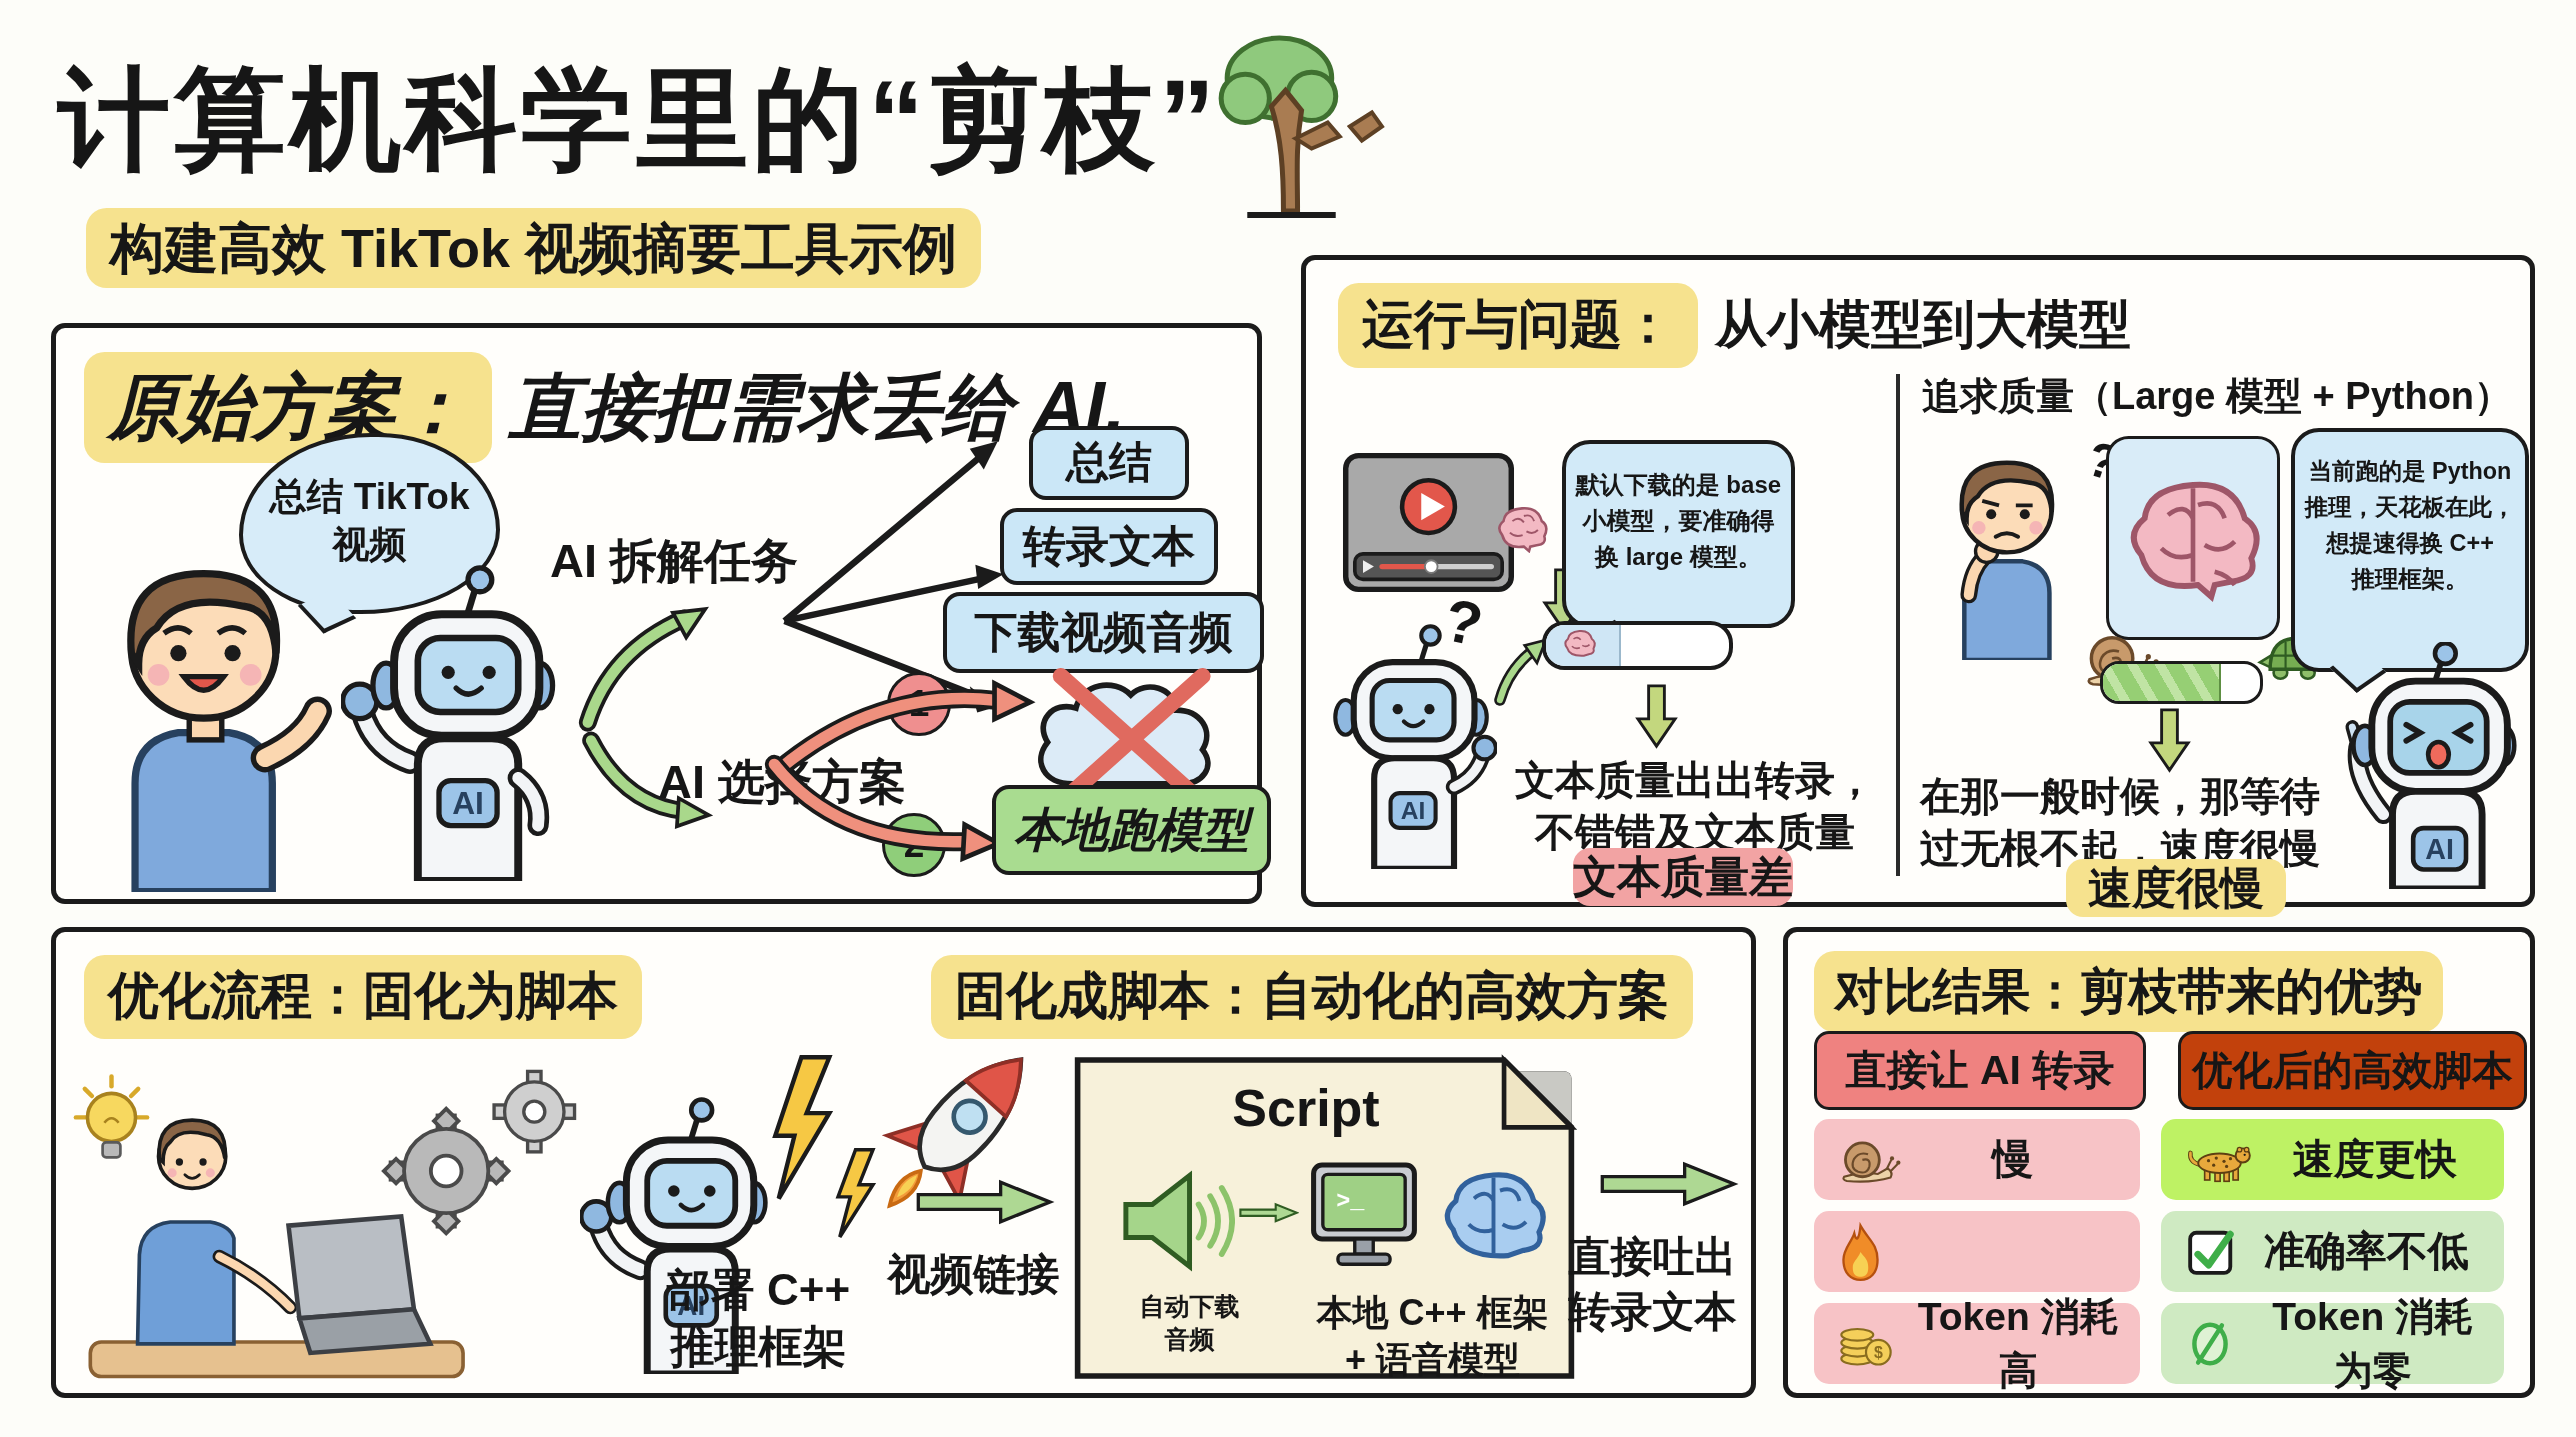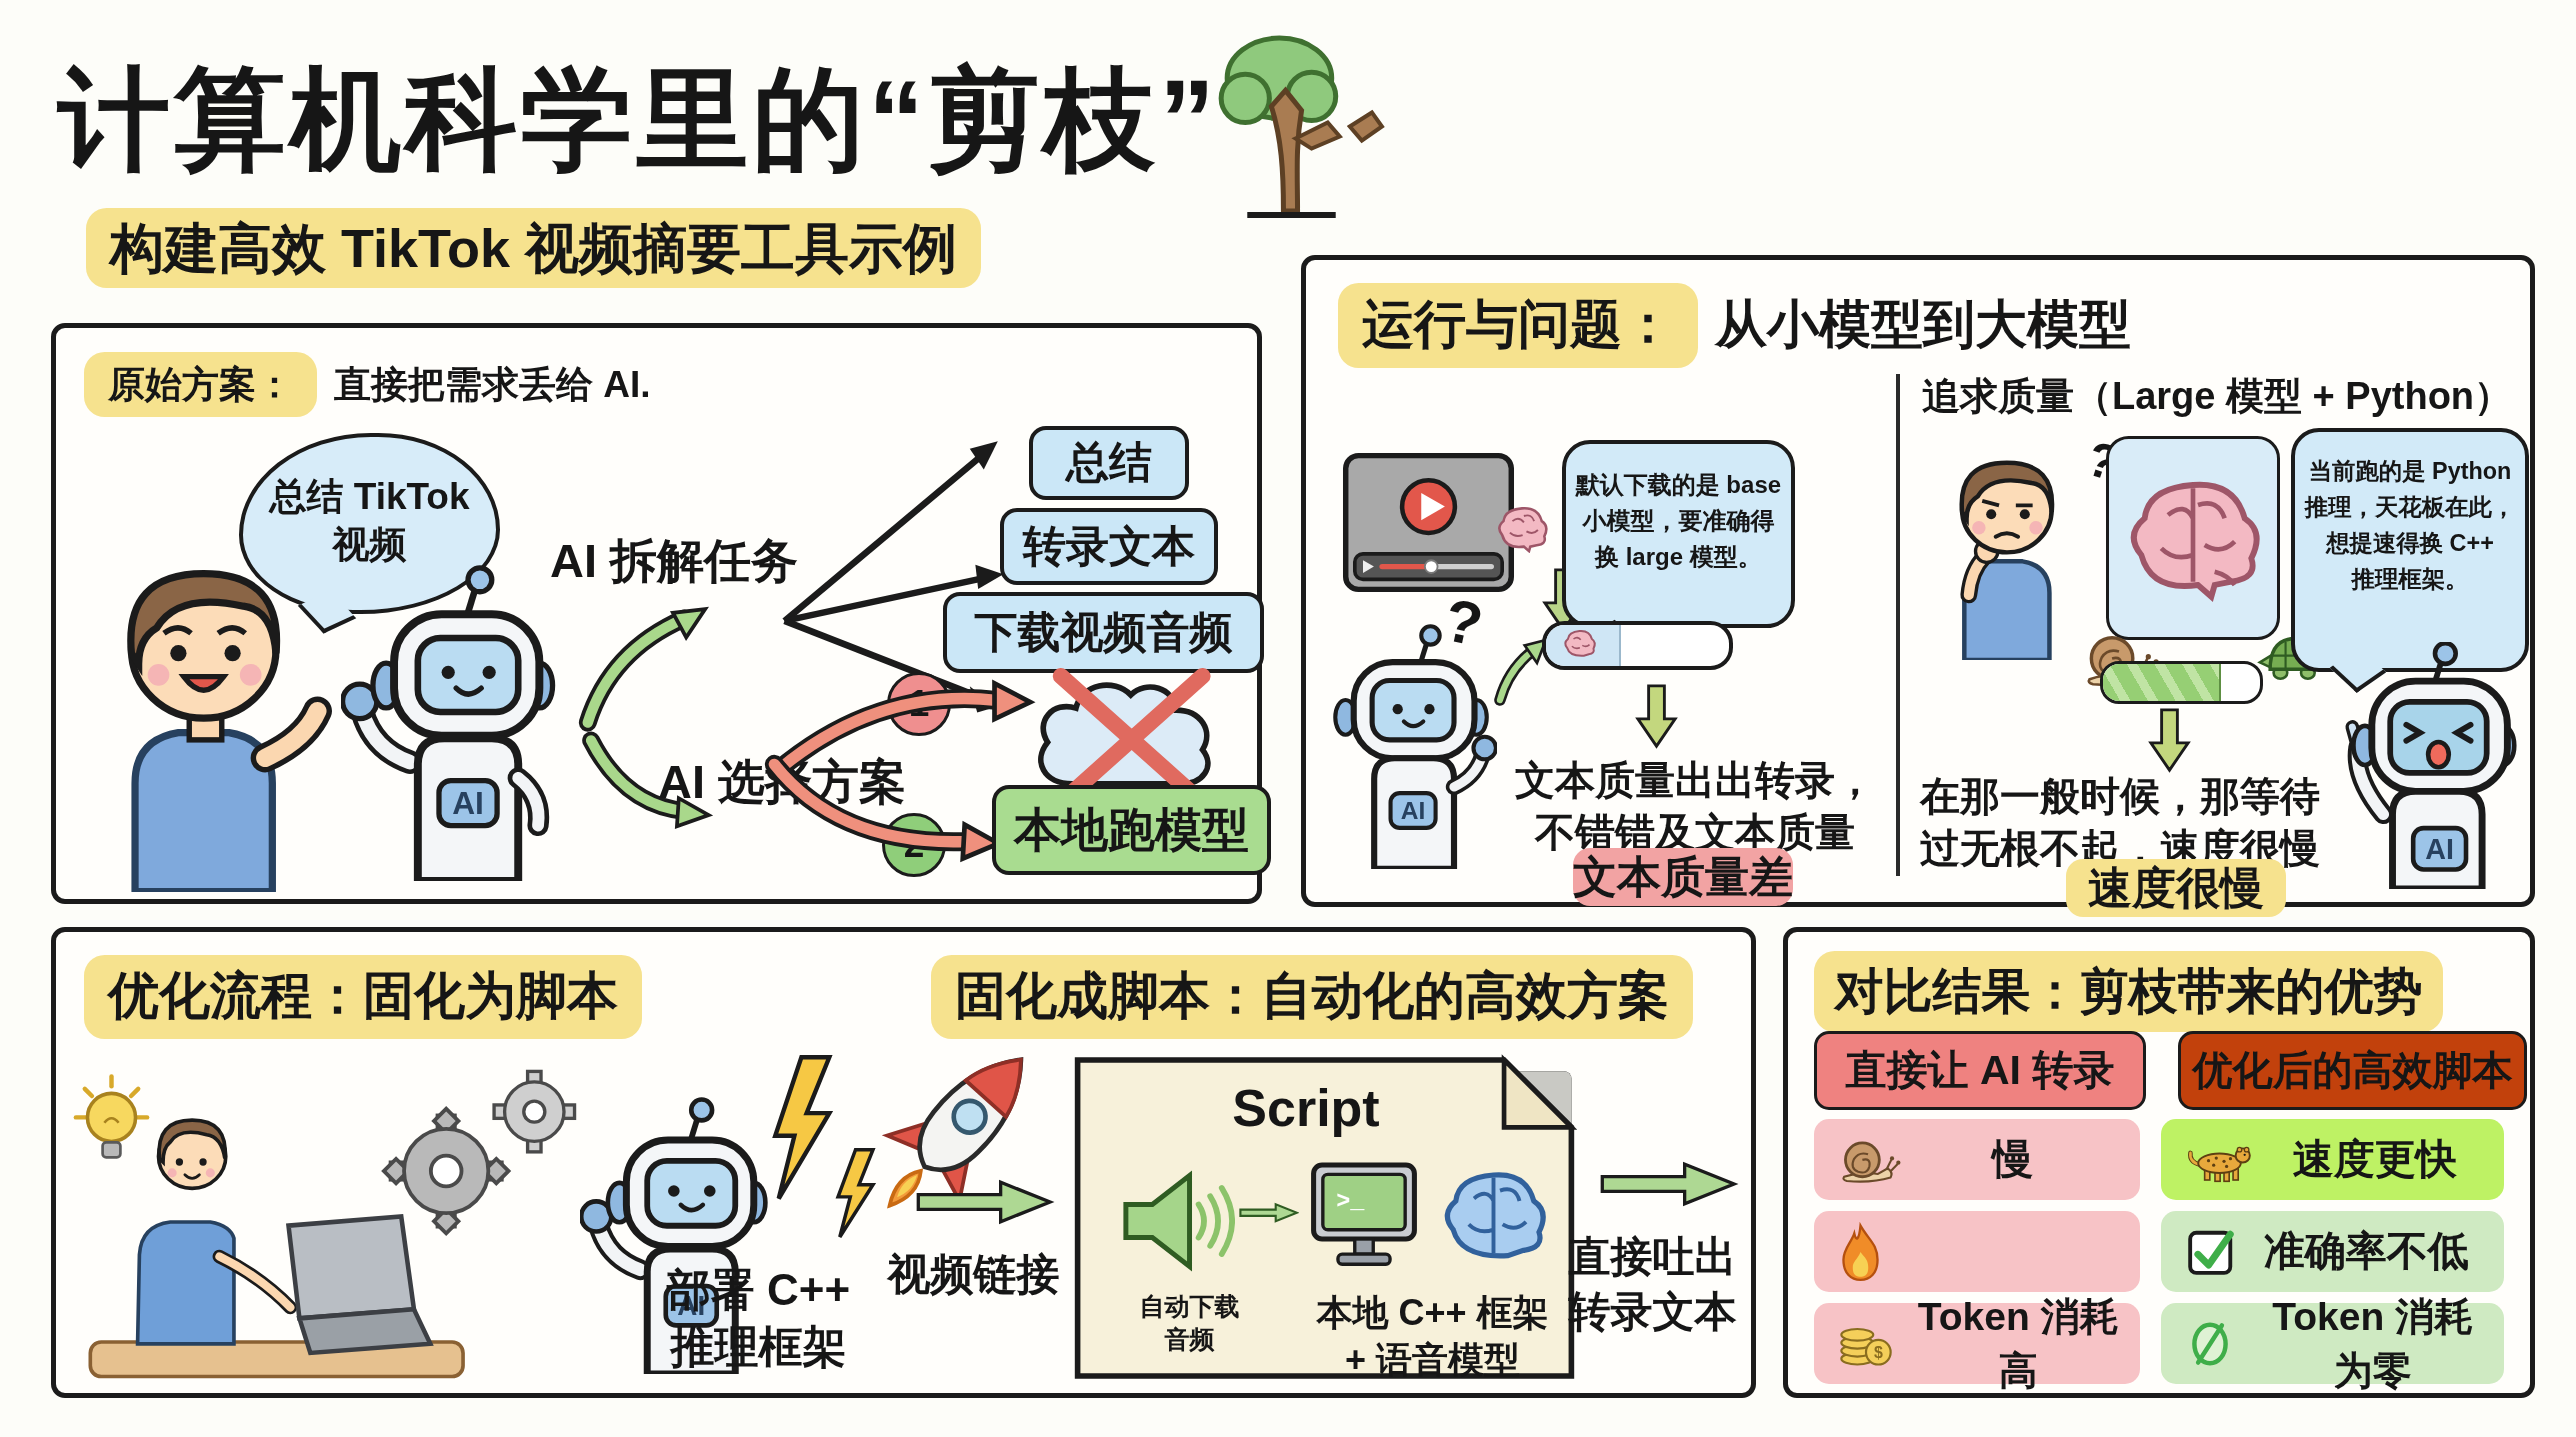--- a/index.html
+++ b/index.html
@@ -36,21 +36,21 @@
       <circle cx="60" cy="35" r="12" fill="#8fc97d" stroke="#3f7030" stroke-width="2.5"></circle>
       <path d="M46,92 C46,72 45,56 40,40 L47,32 L55,42 C52,60 53,74 53,92 Z" fill="#a97c52" stroke="#5d4024" stroke-width="2.5"></path>
       <path d="M52,56 L68,48 L74,55 L60,61 Z" fill="#a97c52" stroke="#5d4024" stroke-width="2"></path>
       <path d="M79,50 l11,-7 5,7 -10,7 Z" fill="#a97c52" stroke="#5d4024" stroke-width="2"></path>
       <line x1="28" y1="94" x2="72" y2="94" stroke="#1b1b1b" stroke-width="3"></line>
     </svg>
   </div>
   <div class="abs hl t9" style="left:86px;top:208px;font-size:54px;line-height:1.2;">构建高效 TikTok 视频摘要工具示例</div>
 
   <div class="panel" style="left:51px;top:323px;width:1201px;height:571px;">
-    <div class="ph" style="left:28px;top:24px;font-size:37px;">
+    <div class="ph" style="left:28px;top:24px;font-size:72px;font-style:italic;">
       <span class="hl">原始方案：</span>
       <span>直接把需求丢给 AI.</span>
     </div>
 
     <div class="bubble" style="left:183px;top:105px;width:253px;height:173px;background:#d7ecf9;border-radius:52% 48% 55% 45% / 58% 55% 48% 45%;">
       <div class="tail" style="left:66px;bottom:-19.7px;background:#d7ecf9;transform:rotate(-25deg) skewX(18deg);"></div>
       <div class="note" style="left:0;top:36px;width:100%;font-size:37px;">
         <div>总结 TikTok</div>
         <div>视频</div>
       </div>
@@ -149,21 +149,21 @@
     </div>
 
     <div class="abs" style="left:959px;top:314px;width:223px;height:192px;">
       <svg viewBox="0 0 235 200" width="223" height="189">
         <path d="M60,150 C30,150 18,126 34,106 C20,84 40,62 64,70 C70,44 104,38 122,56 C138,40 168,48 170,72 C196,72 210,94 198,114 C212,132 198,150 176,150 Z" fill="#dcebf7" stroke="#1b1b1b" stroke-width="6"></path>
         <line x1="48" y1="36" x2="198" y2="170" stroke="#e06a5f" stroke-width="17" stroke-linecap="round"></line>
         <line x1="198" y1="36" x2="48" y2="170" stroke="#e06a5f" stroke-width="17" stroke-linecap="round"></line>
       </svg>
     </div>
 
-    <div class="greenbox" style="left:936px;top:457px;width:271px;height:82px;font-size:47px;">本地跑模型</div>
+    <div class="greenbox" style="left:936px;top:457px;width:271px;height:82px;font-size:47px;font-style:italic;">本地跑模型</div>
   </div>
 
   <div class="panel" style="left:1301px;top:255px;width:1224px;height:642px;">
     <div class="ph" style="left:32px;top:22.5px;font-size:52px;">
       <span class="hl">运行与问题：</span>
       <span>从小模型到大模型</span>
     </div>
     <div class="abs" style="left:590px;top:114px;width:3.7px;height:502px;background:#2a2a2a;"></div>
 
 

